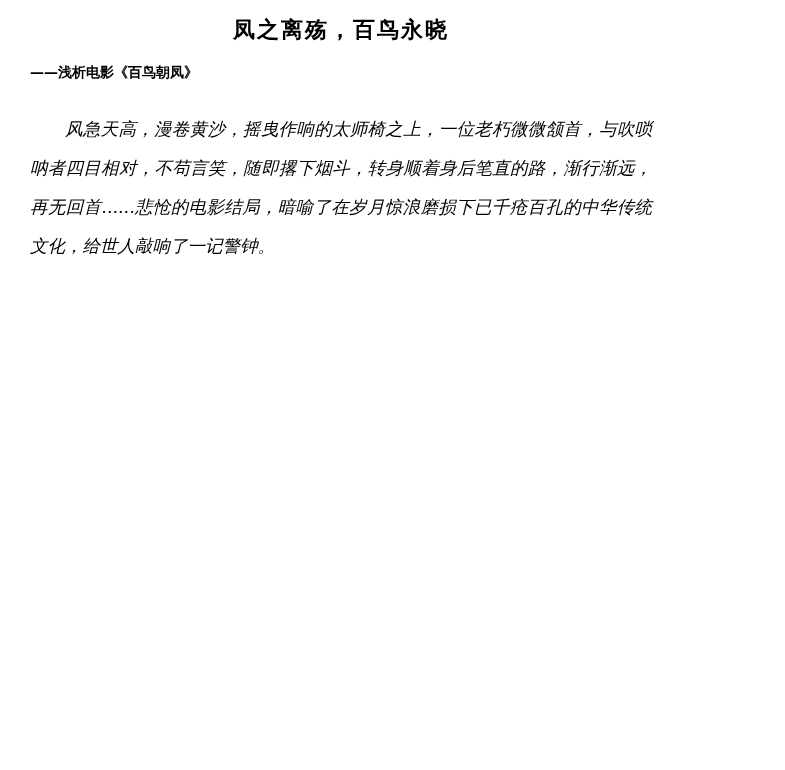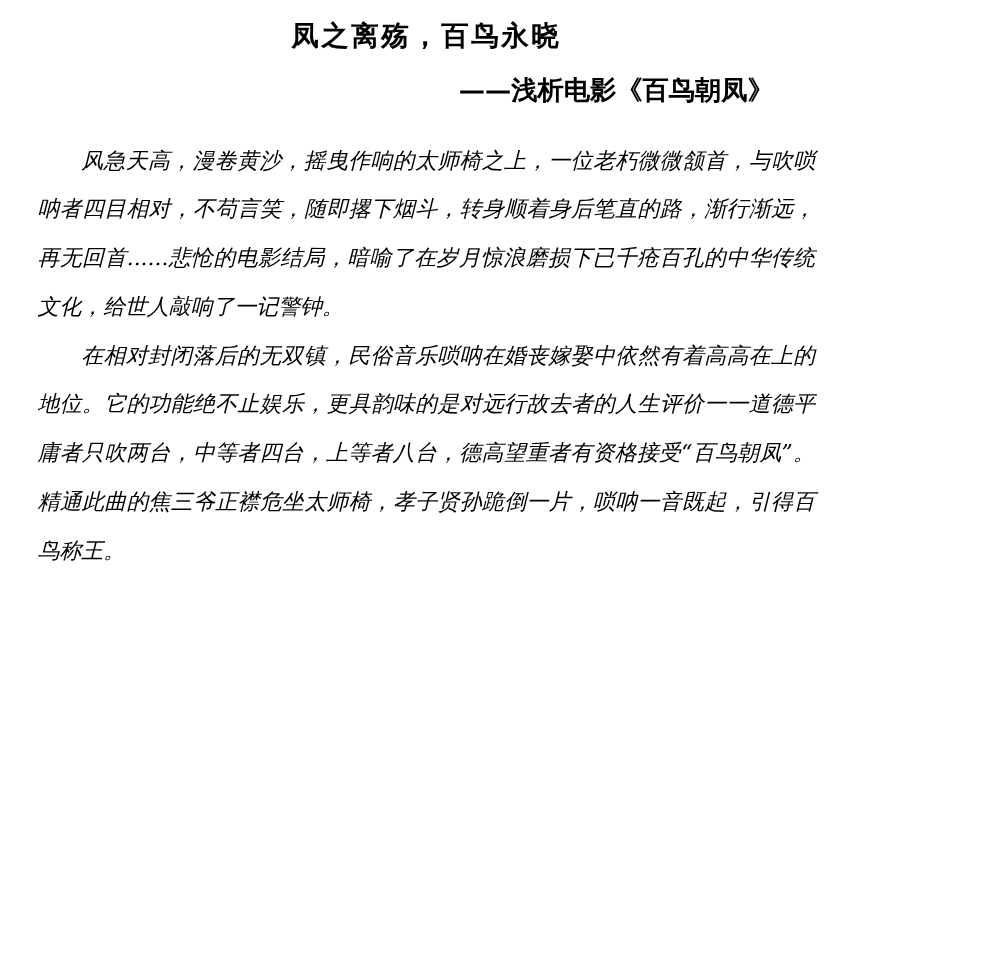--- a/index.html
+++ b/index.html
@@ -24,22 +24,21 @@
   .essay-title {
     margin: 2px 0 0 0;
     text-align: center;
     font-size: 22px;
     font-weight: bold;
     letter-spacing: 2px;
     line-height: 30px;
   }
   .essay-subtitle {
     margin: 14px 33px 0 0;
-    text-align: right;
-    font-size: 21px;
+    font-size: 14px;
     font-weight: bold;
     line-height: 28px;
   }
   .essay-body {
     margin-top: 24px;
     font-size: 17.5px;
     line-height: 39px;
     text-align: justify;
     text-justify: inter-ideograph;
     font-style: italic;
@@ -51,15 +50,14 @@
   }
 </style>
 </head>
 <body>
 
 <div class="page">
   <h1 class="essay-title">凤之离殇，百鸟永晓</h1>
   <div class="essay-subtitle">——浅析电影《百鸟朝凤》</div>
   <div class="essay-body">
     <p>风急天高，漫卷黄沙，摇曳作响的太师椅之上，一位老朽微微颔首，与吹唢呐者四目相对，不苟言笑，随即撂下烟斗，转身顺着身后笔直的路，渐行渐远，再无回首......悲怆的电影结局，暗喻了在岁月惊浪磨损下已千疮百孔的中华传统文化，给世人敲响了一记警钟。</p>
-    <p>在相对封闭落后的无双镇，民俗音乐唢呐在婚丧嫁娶中依然有着高高在上的地位。它的功能绝不止娱乐，更具韵味的是对远行故去者的人生评价一一道德平庸者只吹两台，中等者四台，上等者八台，德高望重者有资格接受“百鸟朝凤”。精通此曲的焦三爷正襟危坐太师椅，孝子贤孙跪倒一片，唢呐一音既起，引得百鸟称王。</p>
   </div>
 </div>
 
 </body></html>

